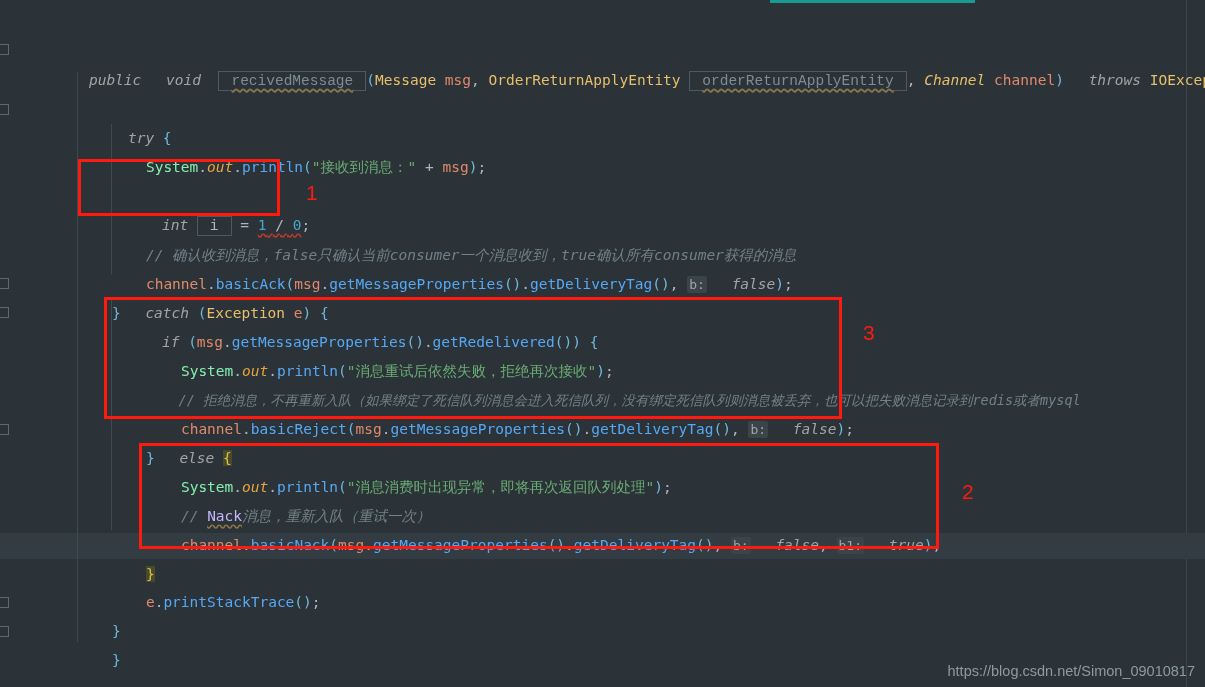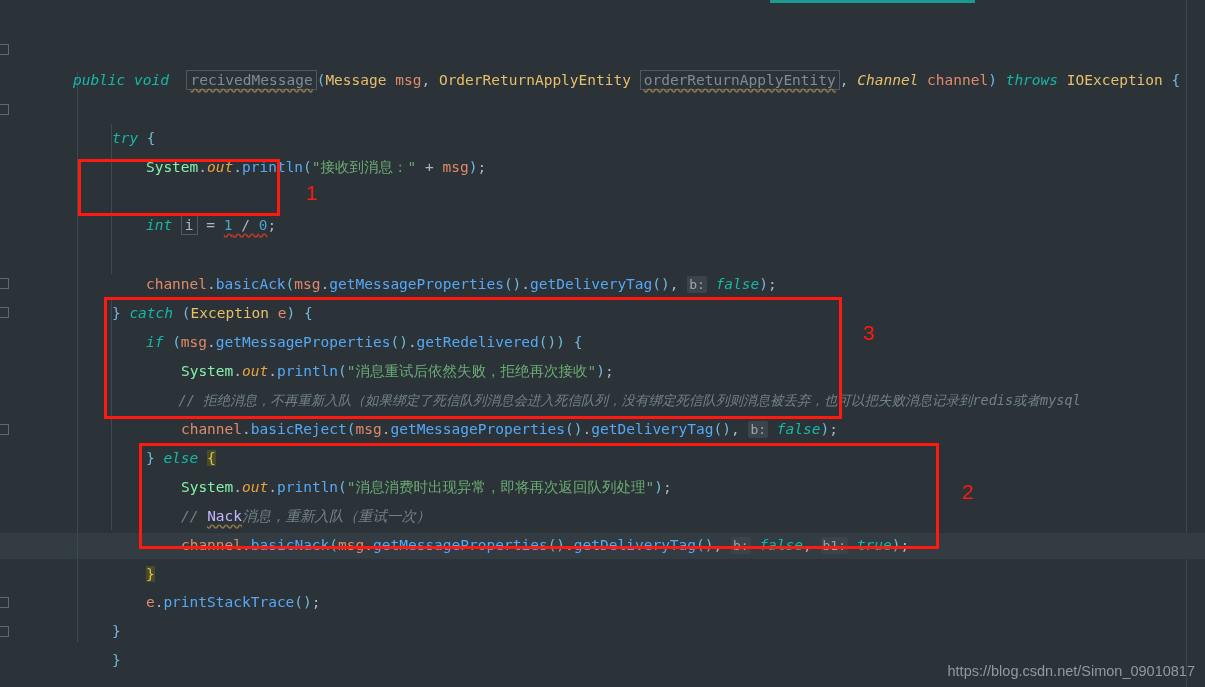--- a/index.html
+++ b/index.html
@@ -74,21 +74,21 @@
     left: 0;
     height: 26px;
     line-height: 26px;
     white-space: pre;
     font-size: 14.5px;
     letter-spacing: 0px;
     color: #bbc4c9;
   }
 
   
-  .kw        { color: #14b8a6; font-style: italic; }
+  .kw        { color: #a3a3a3; font-style: italic; margin-left: 16px; }
   .type      { color: #e8bf6a; }                       
   .type-i    { color: #e8bf6a; font-style: italic; }
   .anno      { color: #b3a1e6; }                       
   .ident     { color: #a9b7c6; }
   .field     { color: #86efac; }                       
   .field-i   { color: #e8a33d; font-style: italic; }   
   .method    { color: #56a8f5; }                       
   .var       { color: #e0896b; }                       
   .str       { color: #6aab73; }                       
   .num       { color: #4aa5c9; }                       
@@ -109,21 +109,22 @@
     background: #3b4449;
     color: #9aa7ae;
     border-radius: 2px;
     padding: 1px 2px;
     font-size: 13px;
     font-style: normal;
   }
   
   .sym-box {
     border: 1px solid #4e5a61;
-    padding: 1px 3px;
+    padding: 1px 12px;
+    font-family: Liberation Mono, monospace;
   }
   .brace-hl2 { color: #d6c24a; background: #4a4a2a; }
 
   
   .annot-box {
     position: absolute;
     border: 3px solid #ff1a0f;
     box-sizing: border-box;
     pointer-events: none;
   }
@@ -179,20 +180,23 @@
   </div>
 
   <div class="code-line" style="top:128px; left:111px;">
     <span class="field">System</span><span class="ident">.</span><span class="field-i">out</span><span class="ident">.</span><span class="method">println</span><span class="punct">(</span><span class="str">"接收到消息："</span><span class="ident"> + </span><span class="var">msg</span><span class="punct">)</span><span class="ident">;</span>
   </div>
 
   <div class="code-line" style="top:186px; left:111px;">
     <span class="kw">int</span><span> </span><span class="ident sym-box">i</span><span class="ident"> = </span><span class="num err-underline">1</span><span class="ident err-underline"> / </span><span class="num err-underline">0</span><span class="ident">;</span>
   </div>
 
+  <div class="code-line" style="top:216px; left:111px;">
+    <span class="comment">// 确认收到消息，false只确认当前consumer一个消息收到，true确认所有consumer获得的消息</span>
+  </div>
 
   <div class="code-line" style="top:245px; left:111px;">
     <span class="var">channel</span><span class="ident">.</span><span class="method">basicAck</span><span class="punct">(</span><span class="var">msg</span><span class="ident">.</span><span class="method">getMessageProperties</span><span class="punct">()</span><span class="ident">.</span><span class="method">getDeliveryTag</span><span class="punct">()</span><span class="ident">, </span><span class="hint">b:</span><span> </span><span class="kw">false</span><span class="punct">)</span><span class="ident">;</span>
   </div>
 
   <div class="code-line" style="top:303px; left:111px;">
     <span class="kw">if</span><span> </span><span class="punct">(</span><span class="var">msg</span><span class="ident">.</span><span class="method">getMessageProperties</span><span class="punct">()</span><span class="ident">.</span><span class="method">getRedelivered</span><span class="punct">())</span><span> </span><span class="punct">{</span>
   </div>
 
   <div class="code-line" style="top:274px; left:77px;">

